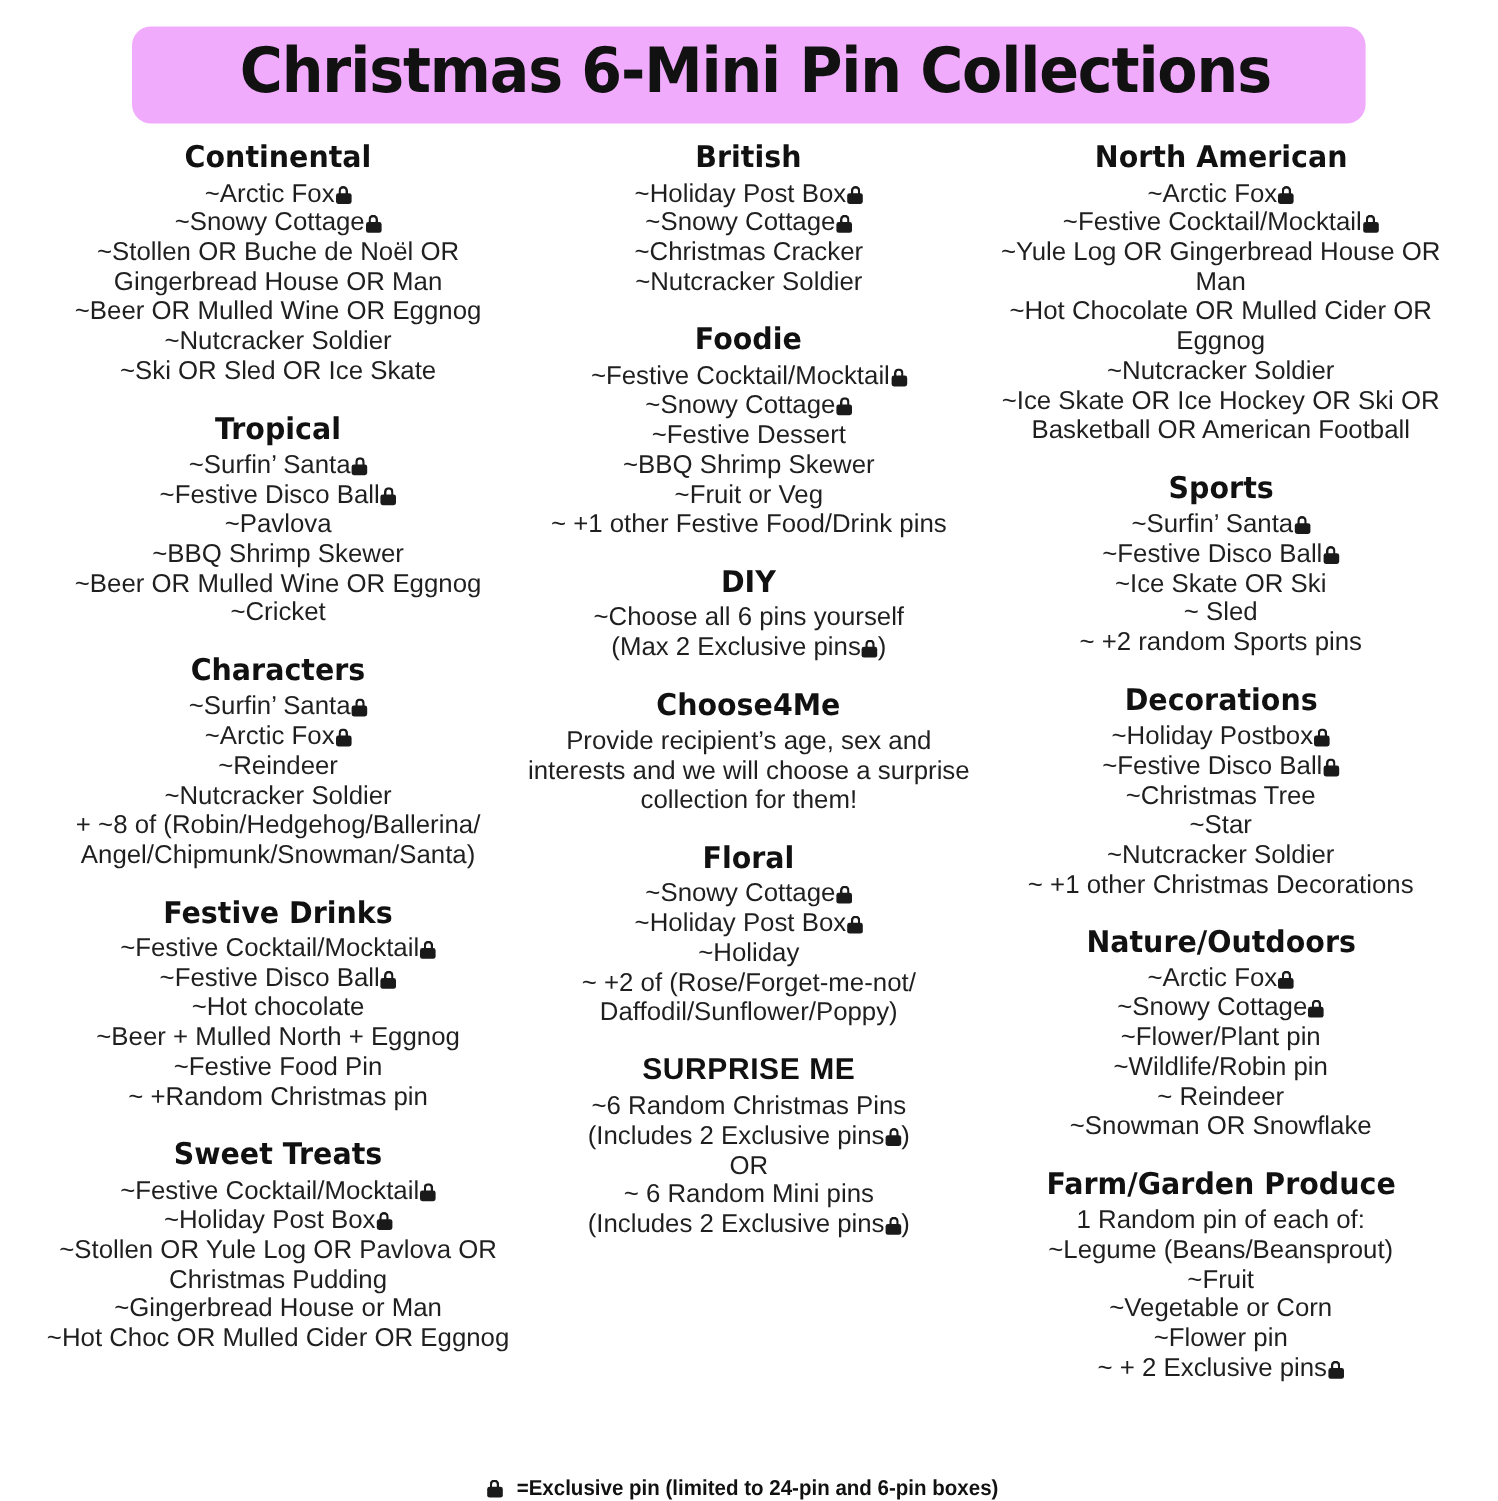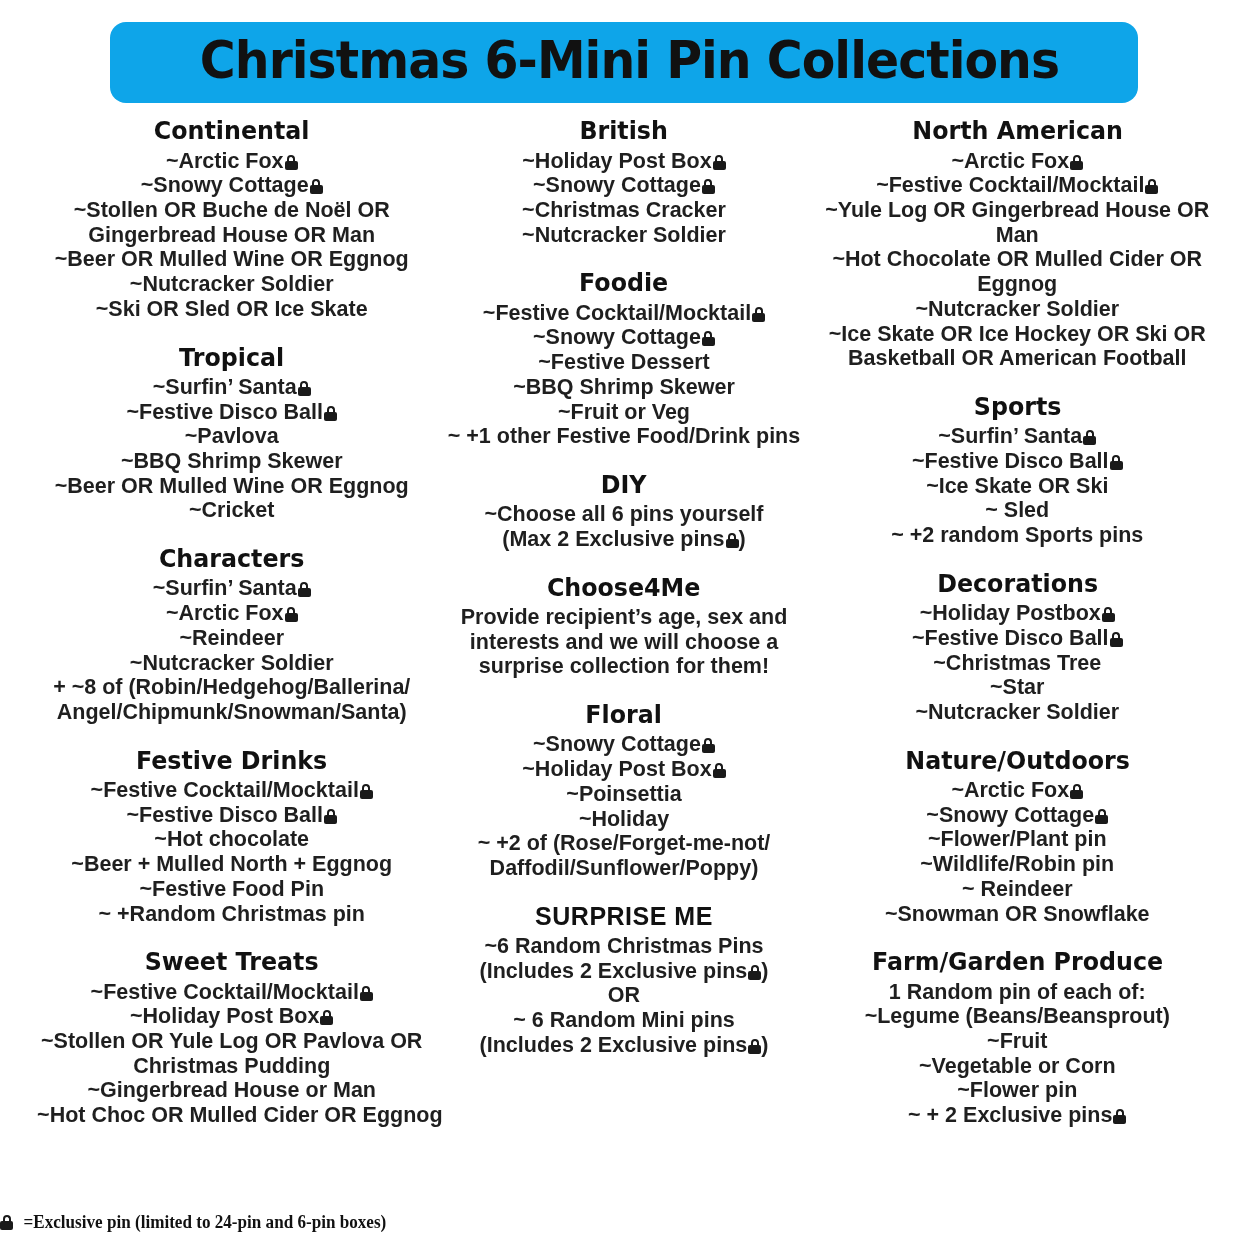--- a/index.html
+++ b/index.html
@@ -17,21 +17,21 @@
     overflow: hidden;
   }
   .page {
     width: 1248px;
     height: 1251px;
     padding: 14px 10px 0 10px;
   }
   .title-banner {
     margin: 8px auto 0 auto;
     width: 1028px;
-    background: #0ea5e9;
+    background: #f0abfc;
     border-radius: 16px;
     text-align: center;
     padding: 8px 10px 12px 21px;
   }
   .title-banner h1 {
     margin: 0;
     font-family: "DejaVu Sans", sans-serif;
     font-weight: 700;
     font-size: 52px;
     letter-spacing: -1px;
@@ -70,21 +70,20 @@
     font-family: "Liberation Sans", sans-serif;
     font-weight: 700;
     font-size: 25px;
     letter-spacing: 0.5px;
     transform: none;
   }
   .block ul {
     list-style: none;
     margin: 0;
     padding: 0;
-    font-weight: bold;
   }
   .block li {
     font-size: 21.5px;
     line-height: 1.15;
     color: #1f1f1f;
     white-space: nowrap;
   }
   .block li.wrap { white-space: normal; }
   .lock {
     display: inline-block;
@@ -105,24 +104,24 @@
     position: absolute;
     left: 2.5px; top: 0;
     width: 8px; height: 8px;
     border: 2px solid #1a1a1a;
     border-bottom: none;
     border-radius: 5px 5px 0 0;
   }
   .footer {
     position: absolute;
     left: 0;
-    bottom: 18px;
+    bottom: 0;
     width: 100%;
-    text-align: left;
-    font-family: Liberation Serif, serif;
+    text-align: center;
+    font-family: Liberation Sans, sans-serif;
     font-weight: 700;
     font-size: 18px;
     color: #111111;
   }
   .footer .lock { vertical-align: -2px; margin-right: 1px; margin-left: 0; }
   .footer span.txt { transform: scaleX(0.95); display: inline-block; }
 </style>
 </head>
 <body>
 
@@ -220,21 +219,20 @@
           <h2>Choose4Me</h2>
           <ul>
             <li class="wrap"><span>Provide recipient’s age, sex and interests and we will choose a surprise collection for them!</span></li>
           </ul>
         </div>
         <div class="block">
           <h2>Floral</h2>
           <ul>
             <li><span>~Snowy Cottage</span><span class="lock"><span class="shackle"></span><span class="body"></span></span></li>
             <li><span>~Holiday Post Box</span><span class="lock"><span class="shackle"></span><span class="body"></span></span></li>
-            <li><span>~Poinsettia</span></li>
             <li><span>~Holiday</span></li>
             <li class="wrap"><span>~ +2 of (Rose/Forget-me-not/ Daffodil/Sunflower/Poppy)</span></li>
           </ul>
         </div>
         <div class="block">
           <h2 class="caps">SURPRISE ME</h2>
           <ul>
             <li><span>~6 Random Christmas Pins</span></li>
             <li><span>(Includes 2 Exclusive pins</span><span class="lock"><span class="shackle"></span><span class="body"></span></span><span>)</span></li>
             <li><span>OR</span></li>
@@ -266,20 +264,21 @@
           </ul>
         </div>
         <div class="block">
           <h2>Decorations</h2>
           <ul>
             <li><span>~Holiday Postbox</span><span class="lock"><span class="shackle"></span><span class="body"></span></span></li>
             <li><span>~Festive Disco Ball</span><span class="lock"><span class="shackle"></span><span class="body"></span></span></li>
             <li><span>~Christmas Tree</span></li>
             <li><span>~Star</span></li>
             <li><span>~Nutcracker Soldier</span></li>
+            <li><span>~ +1 other Christmas Decorations</span></li>
           </ul>
         </div>
         <div class="block">
           <h2>Nature/Outdoors</h2>
           <ul>
             <li><span>~Arctic Fox</span><span class="lock"><span class="shackle"></span><span class="body"></span></span></li>
             <li><span>~Snowy Cottage</span><span class="lock"><span class="shackle"></span><span class="body"></span></span></li>
             <li><span>~Flower/Plant pin</span></li>
             <li><span>~Wildlife/Robin pin</span></li>
             <li><span>~ Reindeer</span></li>

